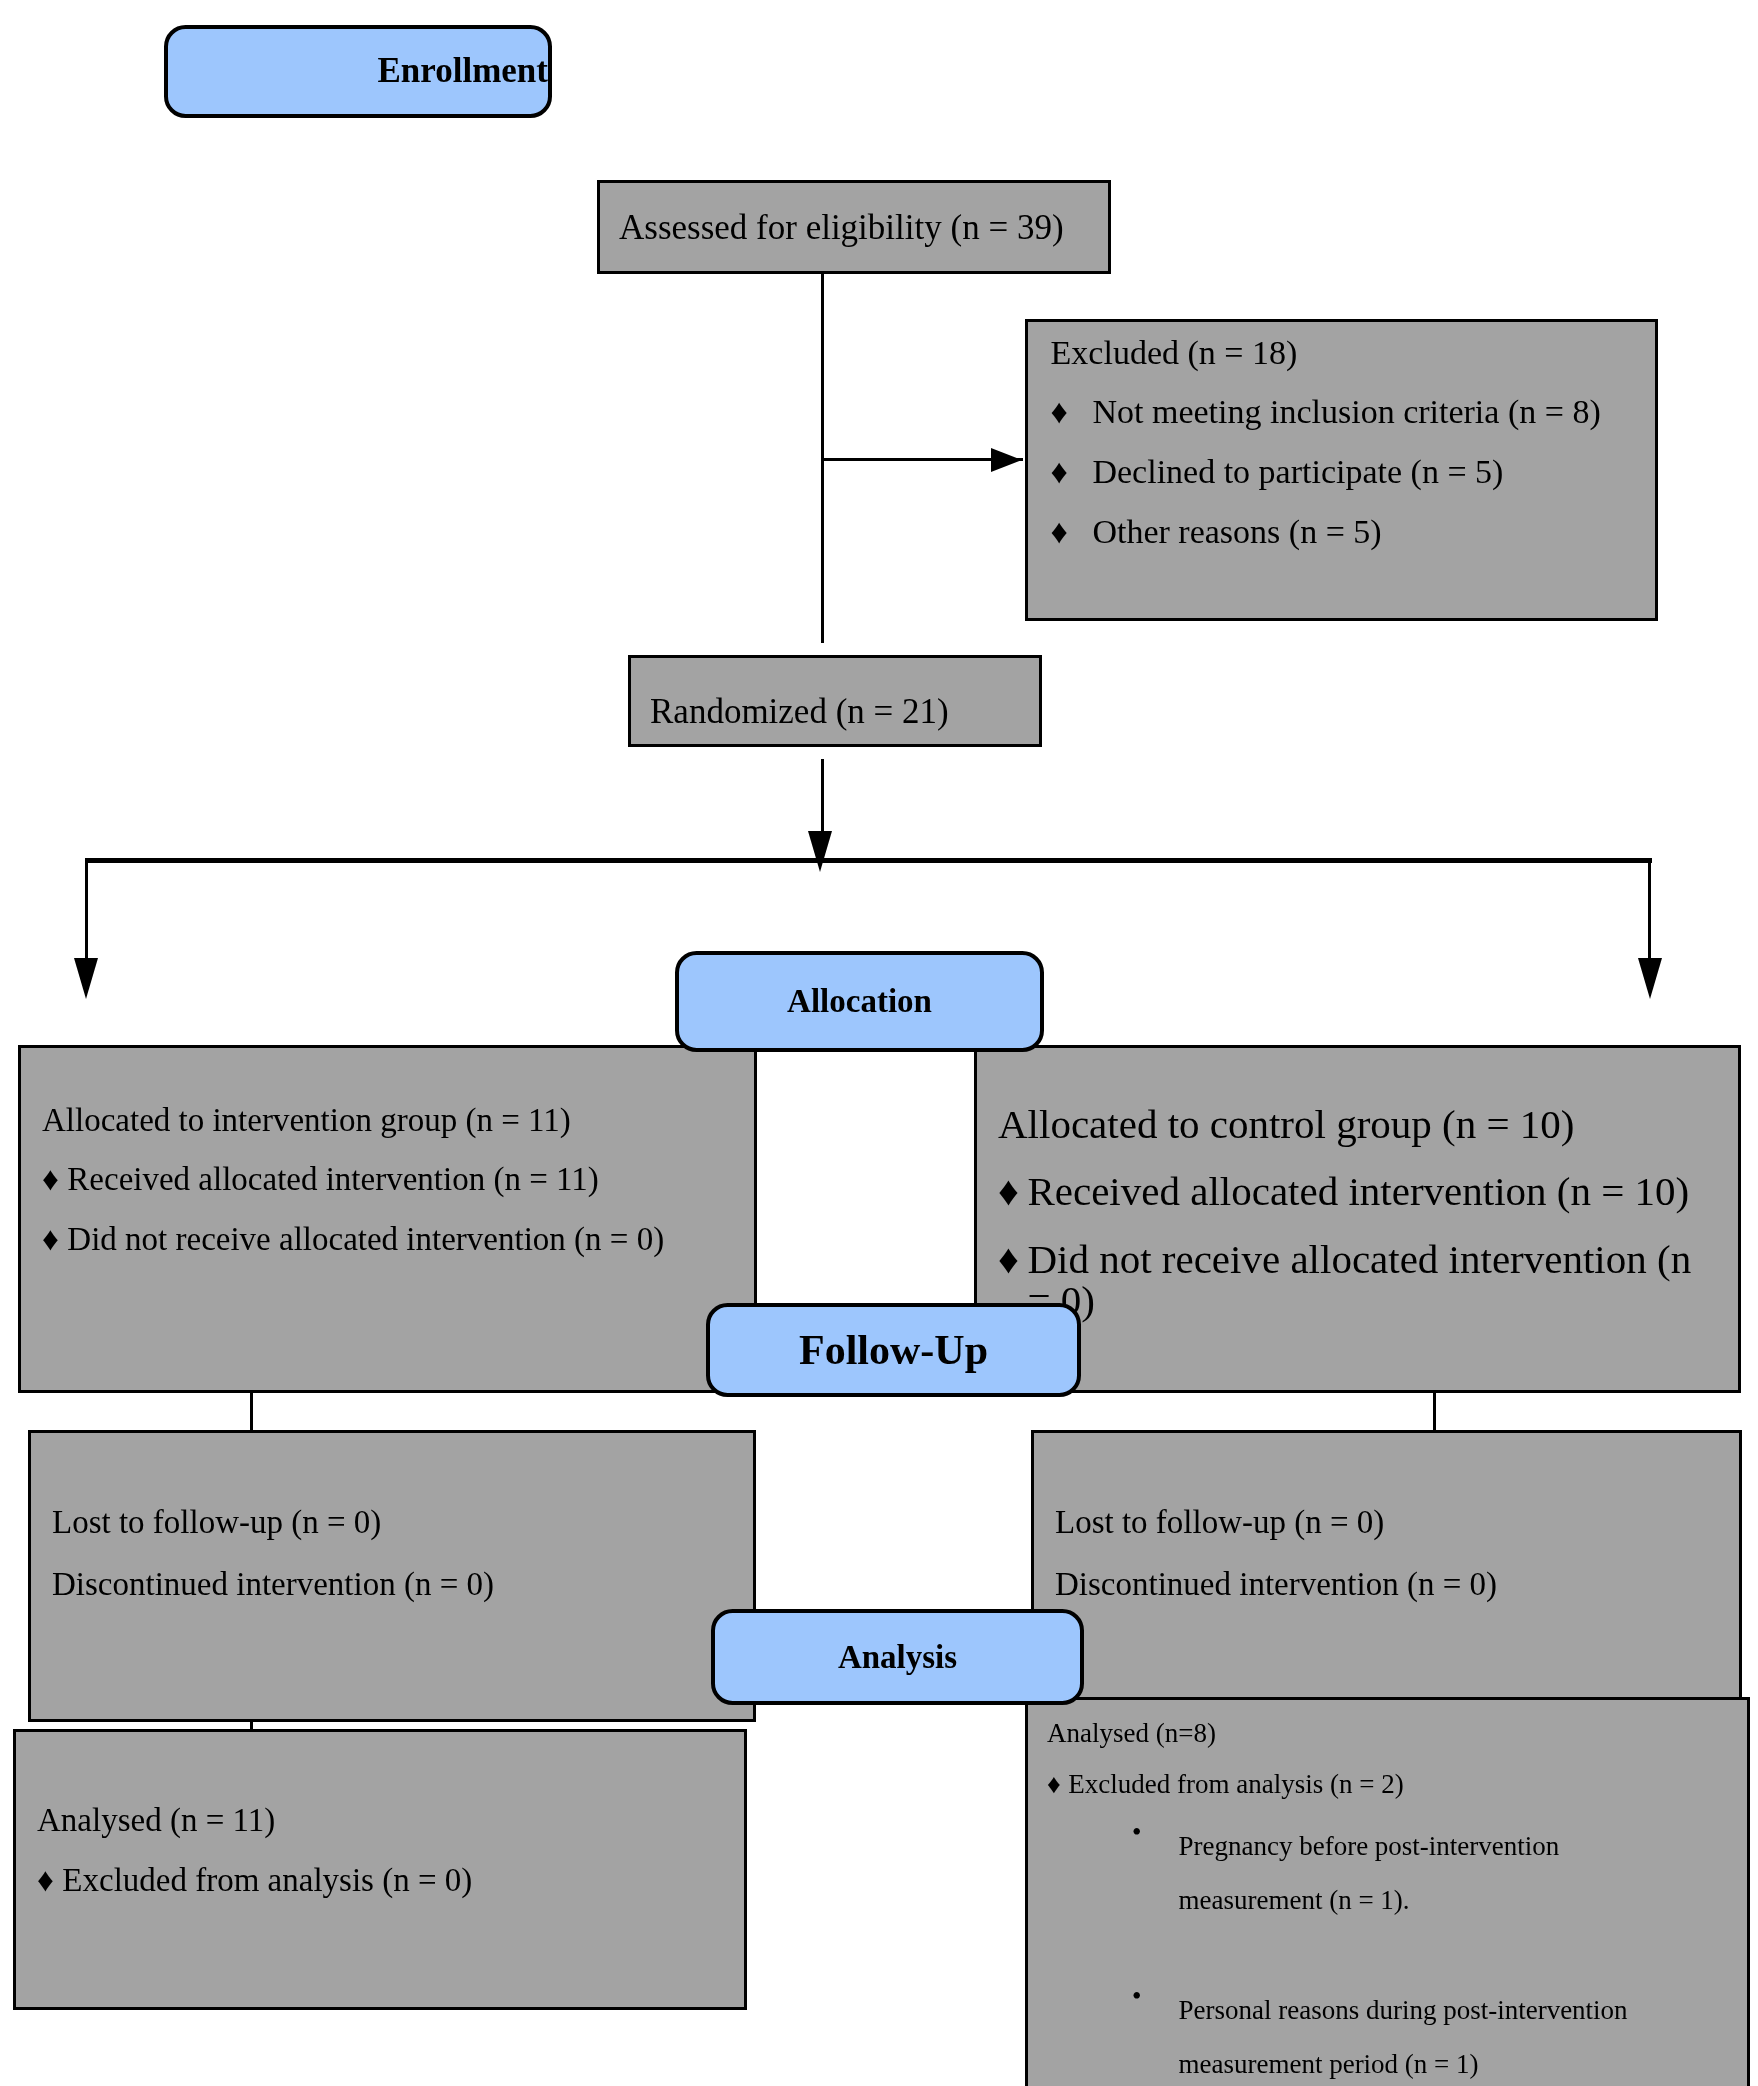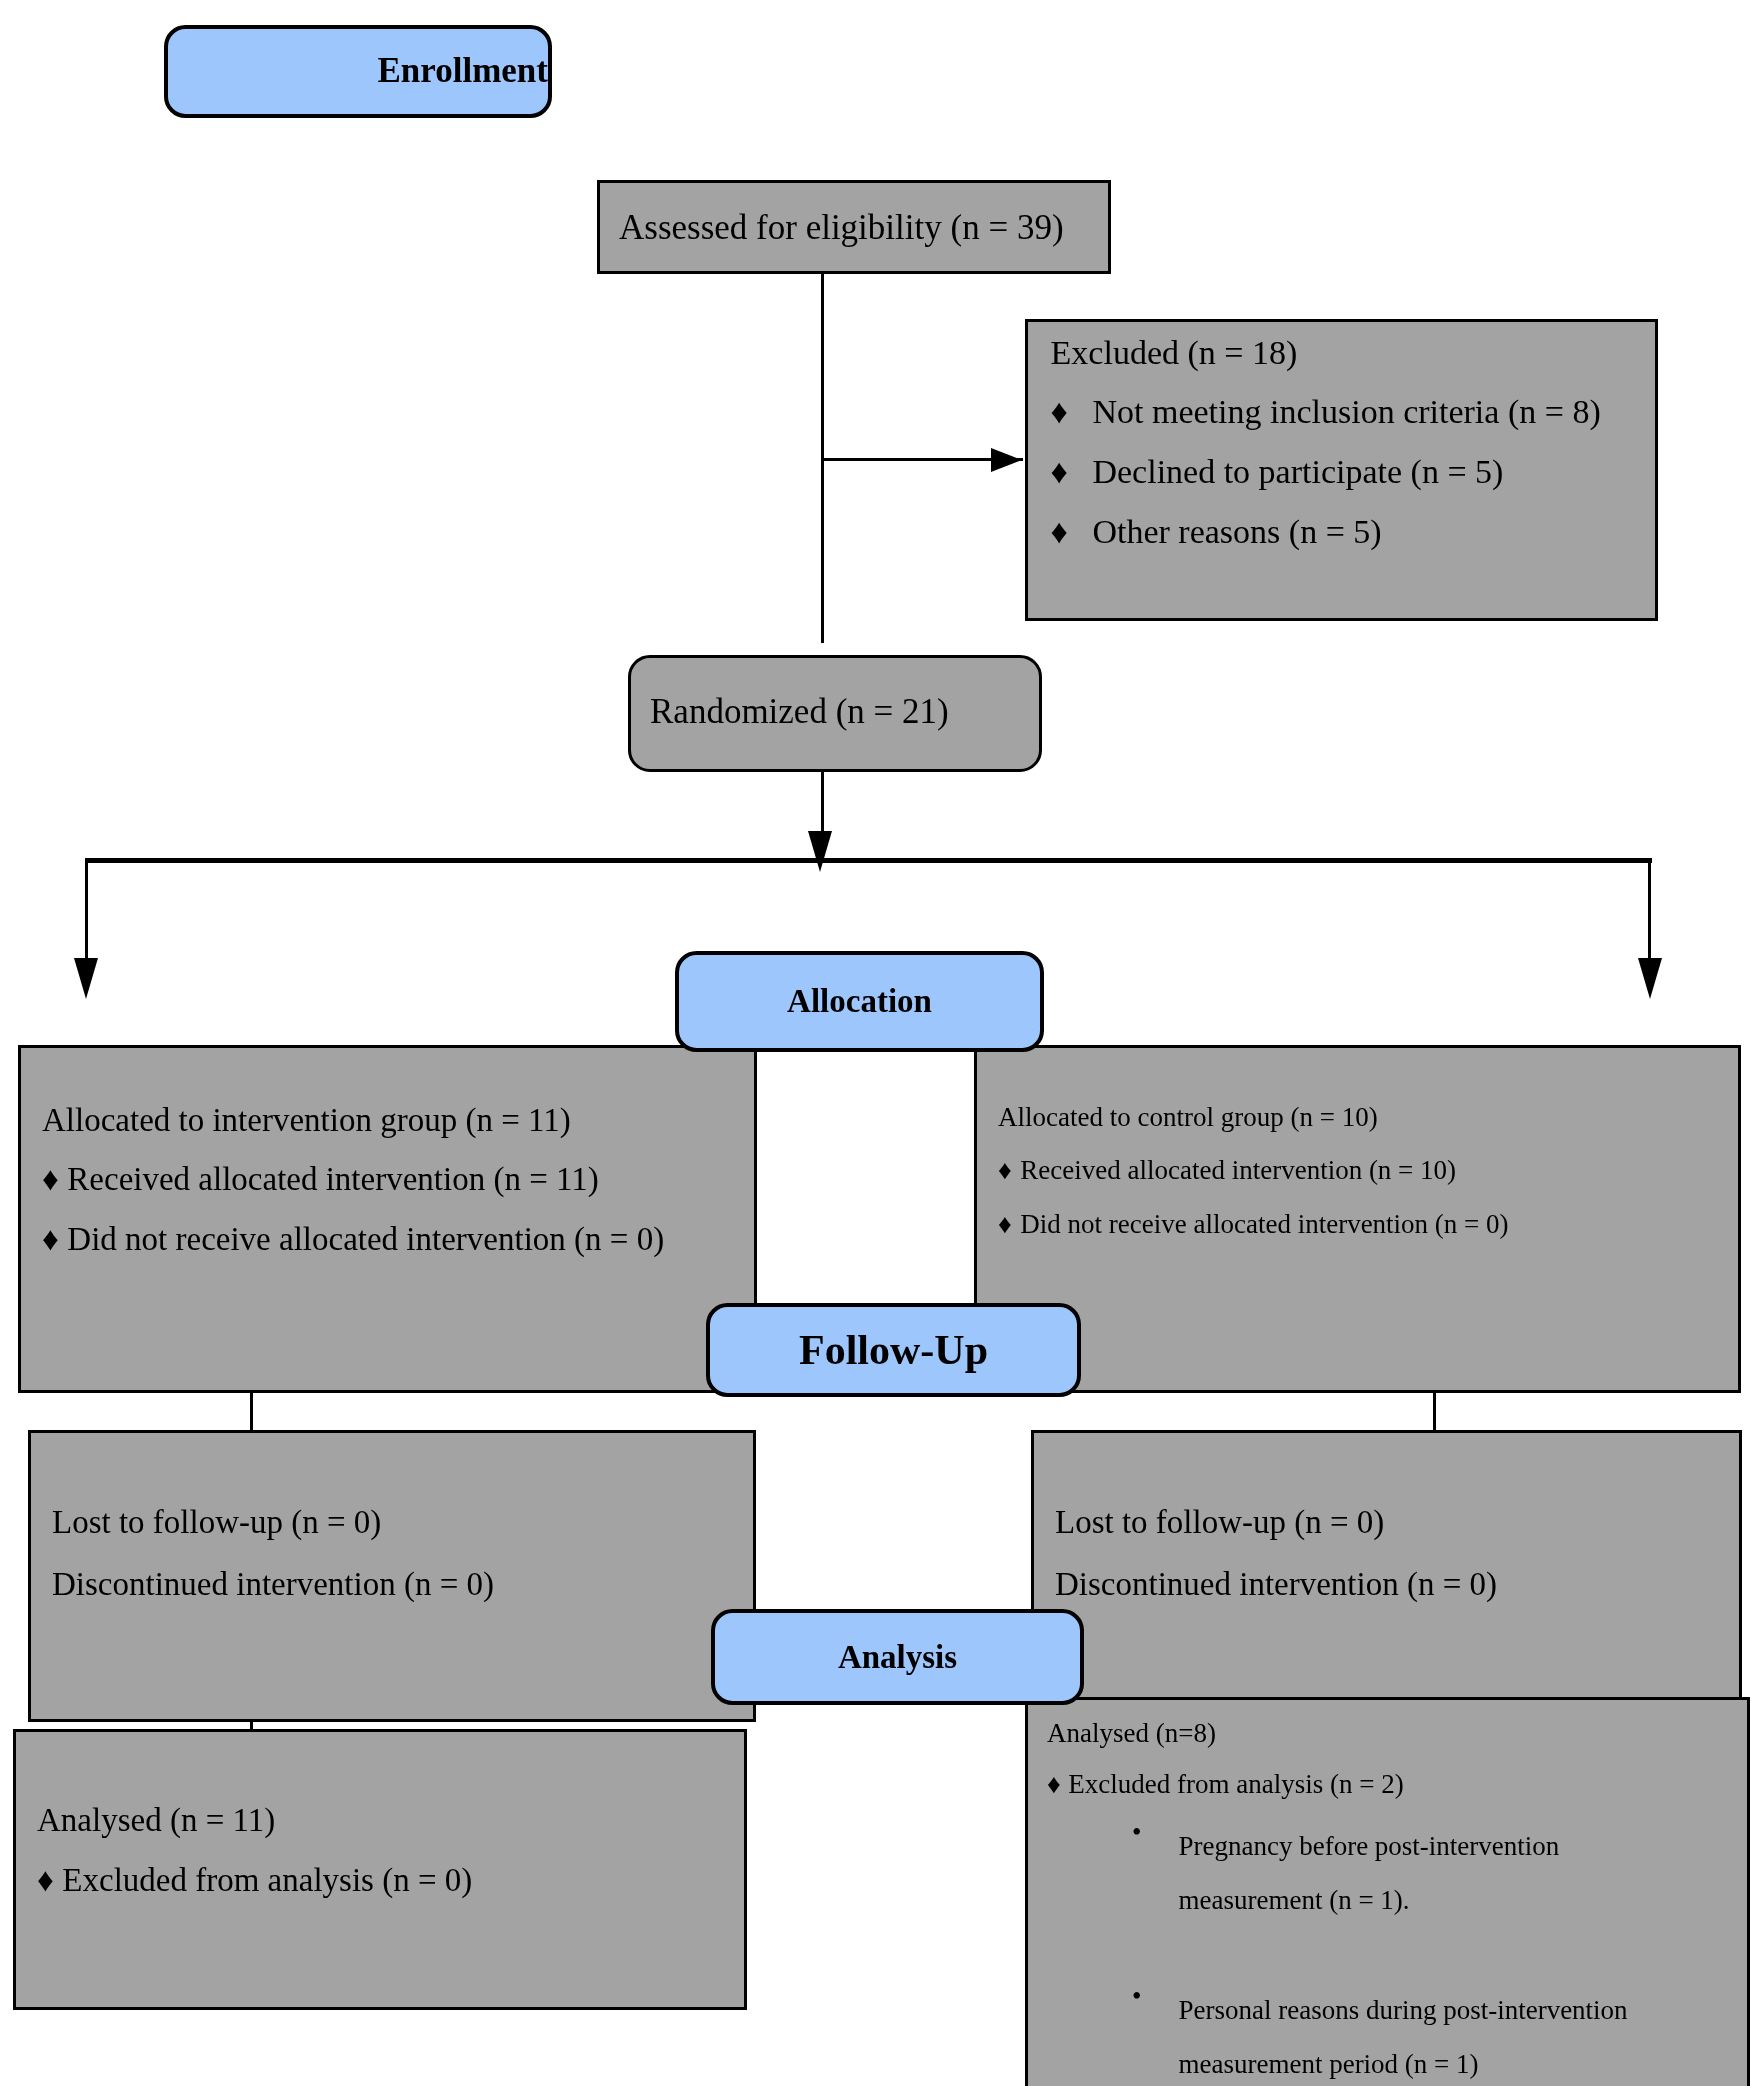--- a/index.html
+++ b/index.html
@@ -131,21 +131,21 @@
             <span class="bullet-text">Declined to participate (n = 5)</span>
           </div>
           <div class="bullet-row" style="margin-top: 26px;">
             <span class="bullet-glyph" style="margin-right: 24.5px;">♦</span>
             <span class="bullet-text">Other reasons (n = 5)</span>
           </div>
         </div>
     </div>
   </div>
 
-  <div class="node-box" style="left:628px; top:643px; width:414px; height:117px;border-radius:22px;">
+  <div class="node-box" style="left:628px; top:643px; width:414px; height:92px;">
     <div class="inner" style="top:34px; padding:0 19px; font-size:35px;">
       <span class="line-text">Randomized (n = 21)</span>
     </div>
   </div>
 
   <div class="vline" style="left:821px; top:759px; height:75px;"></div>
   <div class="arrow-down" style="left:808px; top:831px;"></div>
 
   <div class="thick-h" style="left:85px; top:858px; width:1567px;"></div>
   <div class="vline" style="left:85px; top:858px; height:104px;"></div>
@@ -163,21 +163,21 @@
           </div>
           <div class="bullet-row" style="margin-top: 27px;">
             <span class="bullet-glyph" style="margin-right: 8.5px;">♦</span>
             <span class="bullet-text">Did not receive allocated intervention (n = 0)</span>
           </div>
         </div>
     </div>
   </div>
 
   <div class="node-box" style="left:974px; top:1033px; width:767px; height:348px;">
-    <div class="inner" style="top:56px; padding:0 21px; font-size:27px; line-height:1.0;">
+    <div class="inner" style="top:56px; padding:0 21px; font-size:41px; line-height:1.0;">
       <div class="line-text">Allocated to control group (n = 10)</div>
       <div id="alloc-right-items" style="margin-top:26px;">
           <div class="bullet-row">
             <span class="bullet-glyph" style="margin-right: 8.5px;">♦</span>
             <span class="bullet-text">Received allocated intervention (n = 10)</span>
           </div>
           <div class="bullet-row" style="margin-top: 27px;">
             <span class="bullet-glyph" style="margin-right: 8.5px;">♦</span>
             <span class="bullet-text">Did not receive allocated intervention (n = 0)</span>
           </div>

